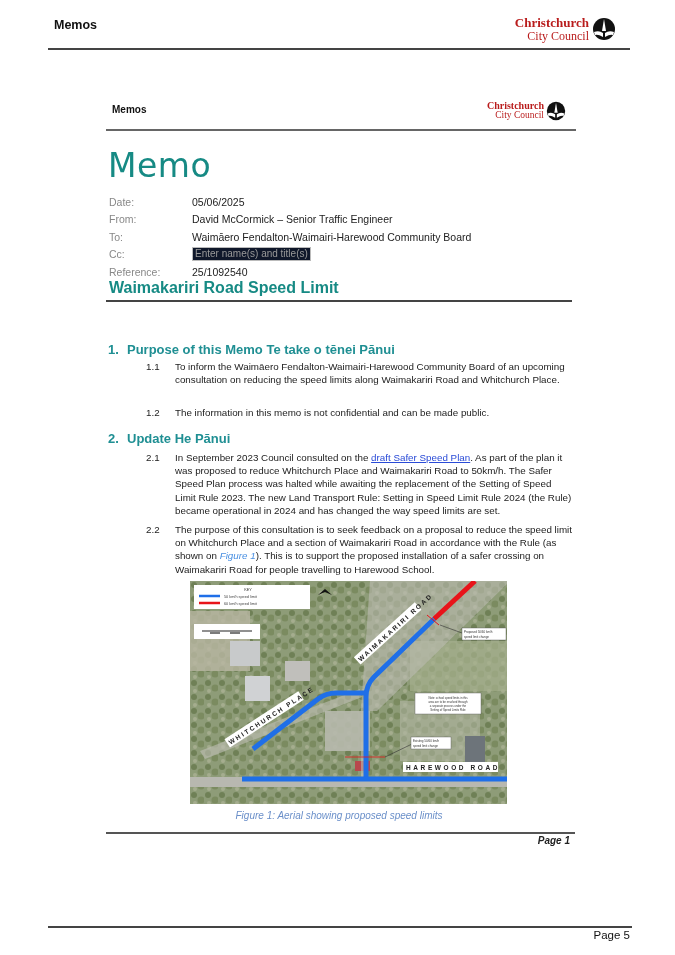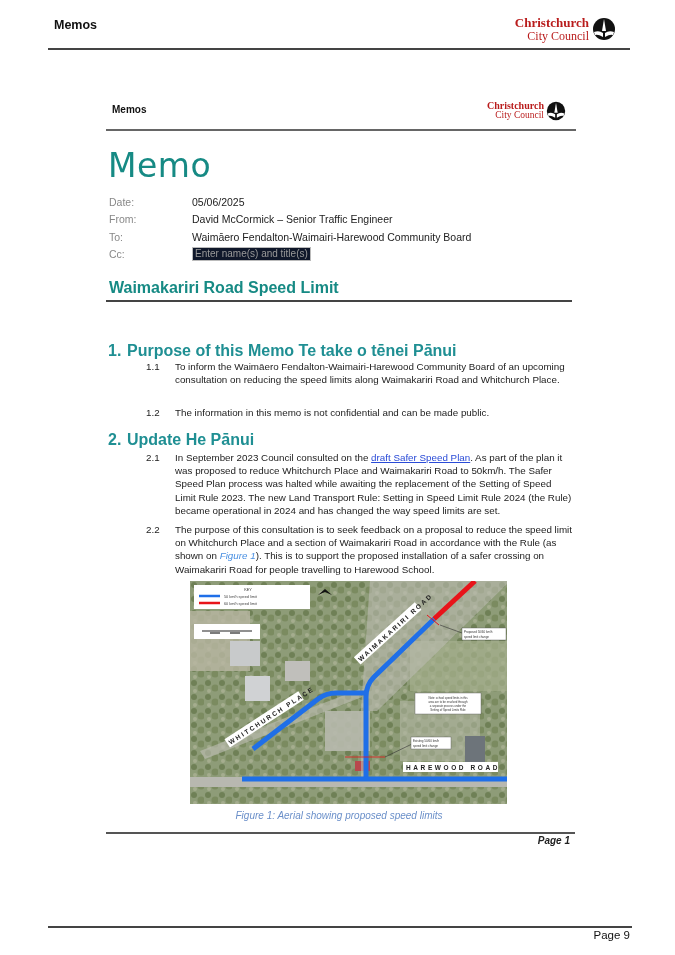--- a/index.html
+++ b/index.html
@@ -32,21 +32,21 @@
 
     .meta { position: absolute; left: 109px; top: 193px; width: 460px; font-size: 10.5px; }
     .meta .row { display: flex; height: 17.5px; align-items: center; }
     .meta .lbl { width: 83px; color: #888; }
     .meta .val { color: #222; }
     .meta .cc-input { border: 1px solid #bbb; color: #999; padding: 0 2px; font-size: 10px; line-height: 12px; background: #0f172a; }
 
     .subject { position: absolute; left: 109px; top: 279px; font-size: 16px; font-weight: bold; color: #168a84; }
     .subject-rule { position: absolute; left: 106px; top: 300px; width: 466px; height: 2px; background: #444; }
 
-    .section-head { position: absolute; left: 108px; font-size: 16px; font-weight: bold; color: #1f8f93; }
+    .section-head { position: absolute; left: 108px; font-size: 13px; font-weight: bold; color: #1f8f93; }
     .section-head .num { display: inline-block; width: 19px; }
 
     .para { position: absolute; left: 146px; width: 426px; font-size: 9.8px; line-height: 13.2px; color: #222; }
     .para .pnum { position: absolute; left: 0; top: 0; width: 28px; }
     .para .ptext { display: block; margin-left: 29px; }
     .link { color: #2a4bd7; text-decoration: underline; }
     .figref { color: #4a90e2; font-style: italic; }
 
     
     .map { position: absolute; left: 190px; top: 581px; width: 317px; height: 223px; overflow: hidden; background: #9aa58a; }
@@ -110,20 +110,24 @@
     <span class="val">David McCormick – Senior Traffic Engineer</span>
   </div>
   <div class="row">
     <span class="lbl">To:</span>
     <span class="val">Waimāero Fendalton-Waimairi-Harewood Community Board</span>
   </div>
   <div class="row">
     <span class="lbl">Cc:</span>
     <span class="cc-input">Enter name(s) and title(s)</span>
   </div>
+  <div class="row">
+    <span class="lbl">Reference:</span>
+    <span class="val">25/1092540</span>
+  </div>
 </div>
 
 <div class="subject">Waimakariri Road Speed Limit</div>
 <div class="subject-rule"></div>
 
 <div class="section-head" style="top:342px;">
   <span class="num">1.</span><span>Purpose of this Memo Te take o tēnei Pānui</span>
 </div>
 <div class="para" style="top:360px;">
   <span class="pnum">1.1</span>
@@ -222,13 +226,13 @@
     <text x="223" y="165.5" font-size="3" fill="#333" font-family="Liberation Sans, sans-serif">speed limit change</text>
   </svg>
 </div>
 
 <div class="fig-caption">Figure 1: Aerial showing proposed speed limits</div>
 
 <div class="inner-footer-rule"></div>
 <div class="inner-page">Page 1</div>
 
 <div class="outer-footer-rule"></div>
-<div class="outer-page">Page 9</div>
+<div class="outer-page">Page 5</div>
 
 </body></html>

